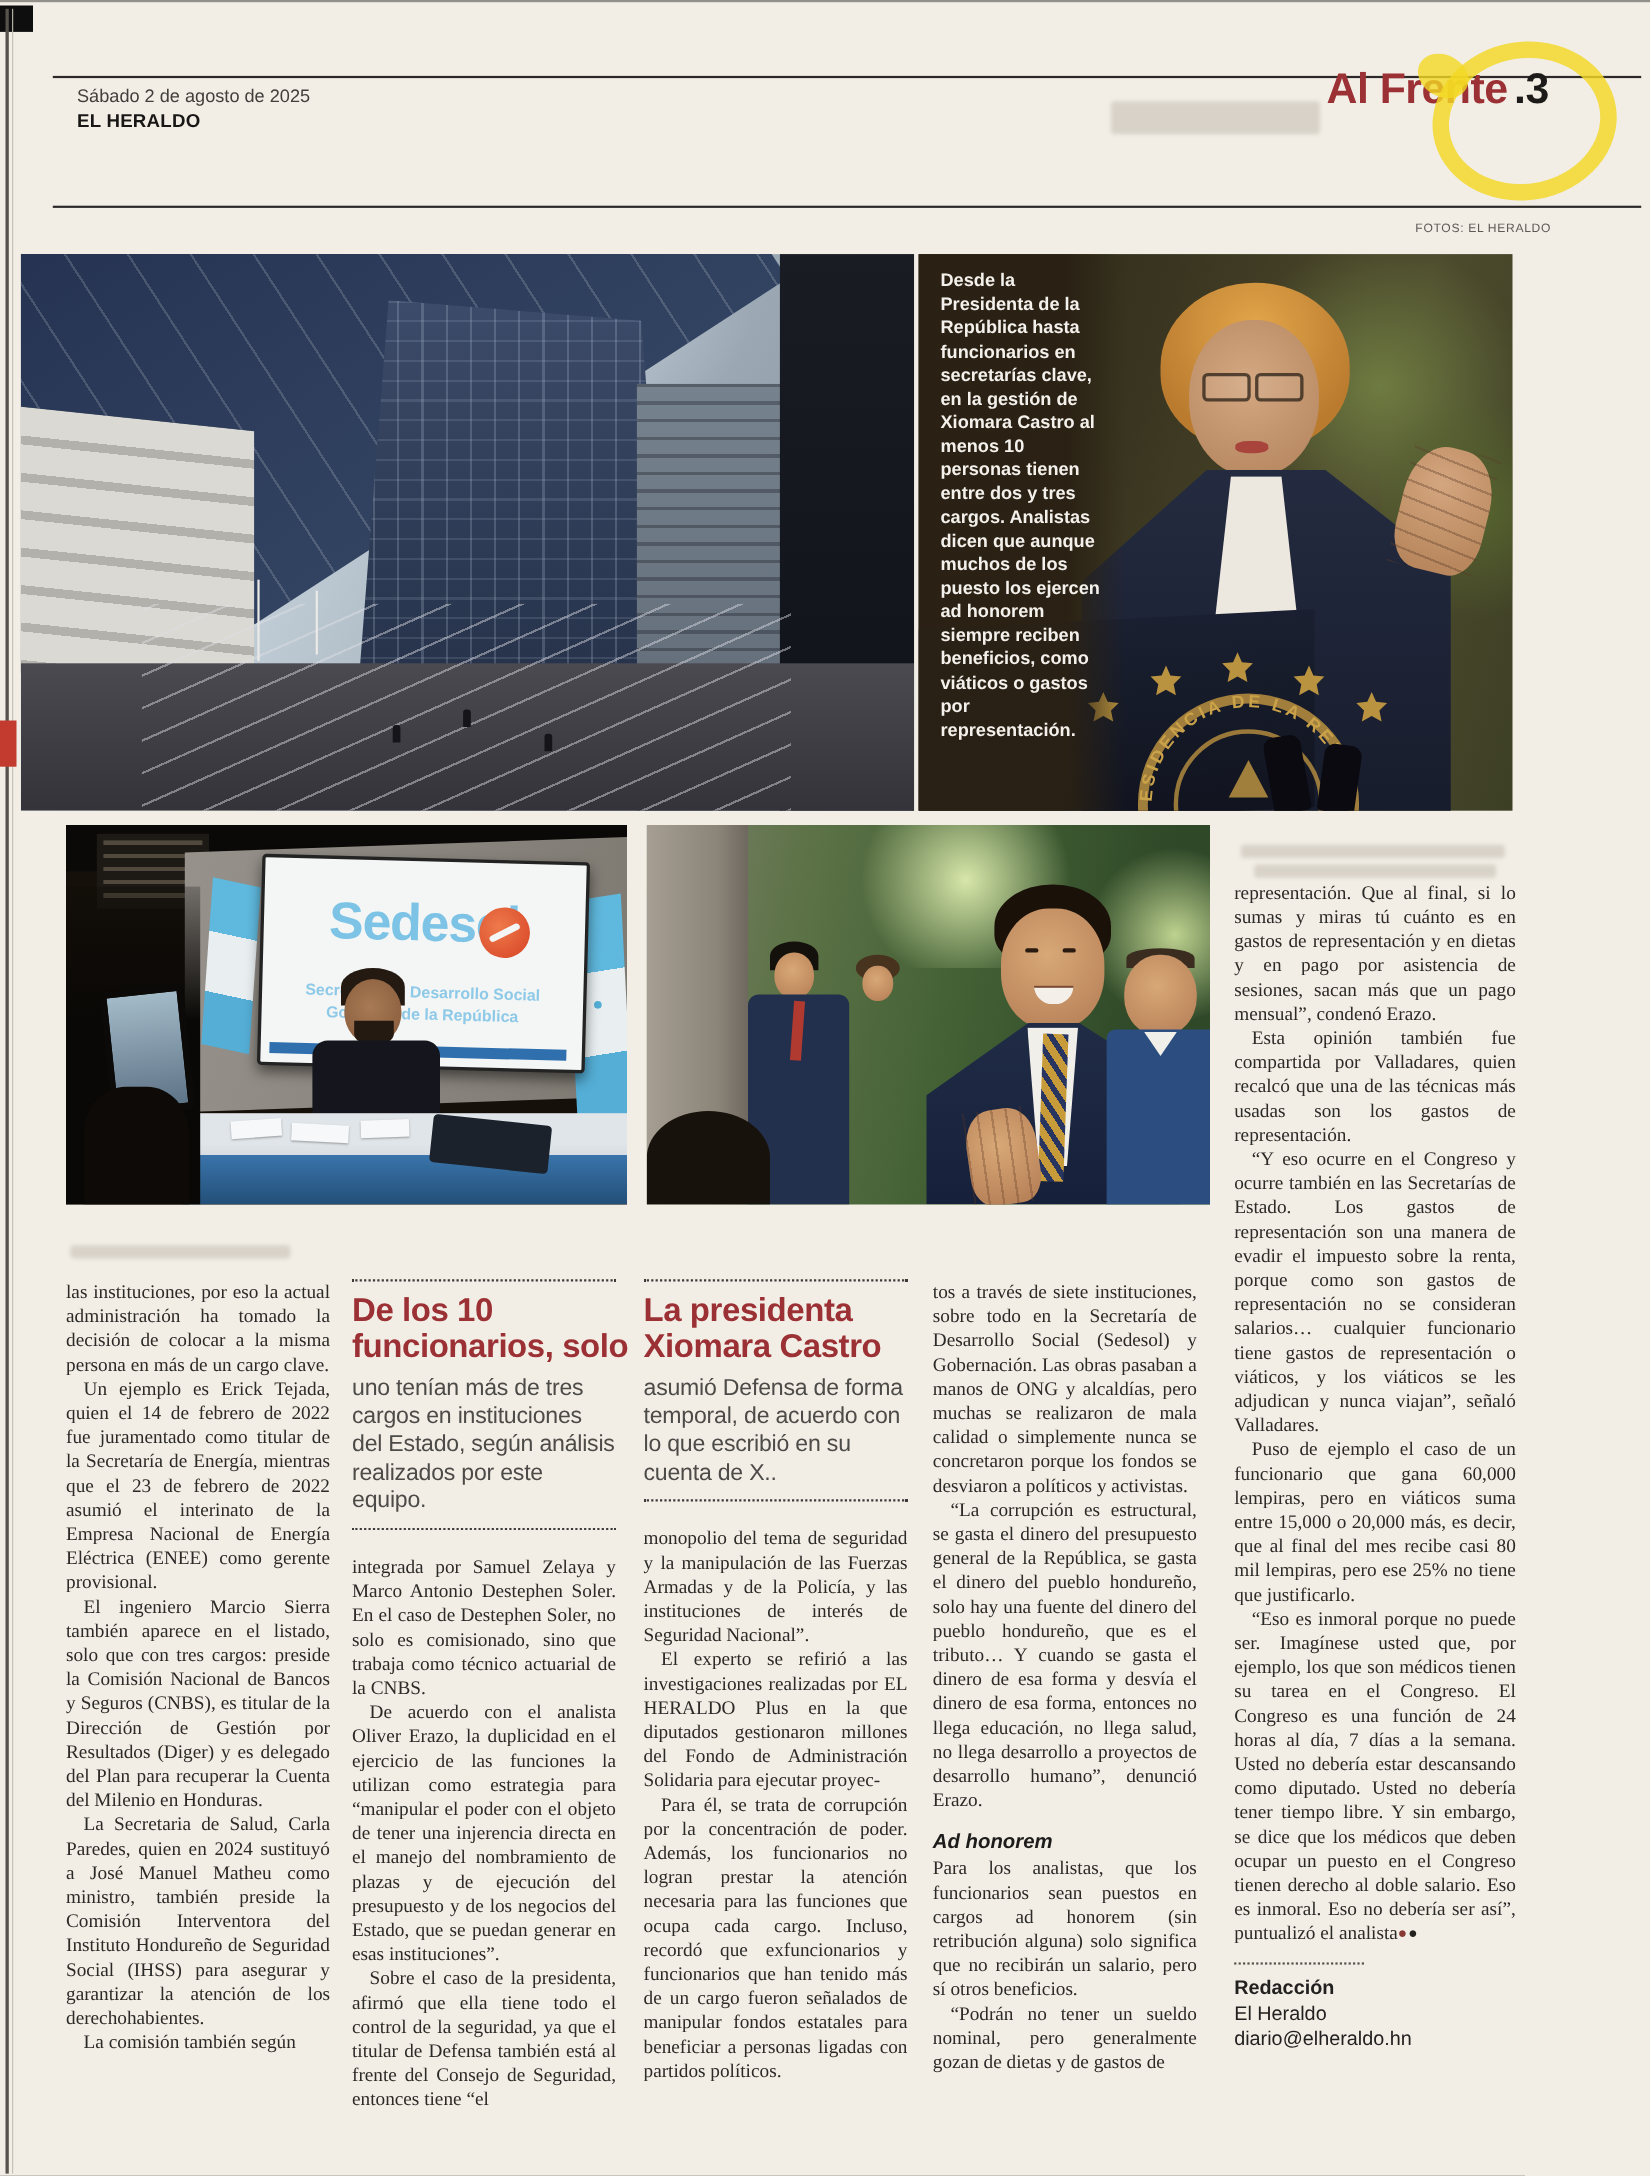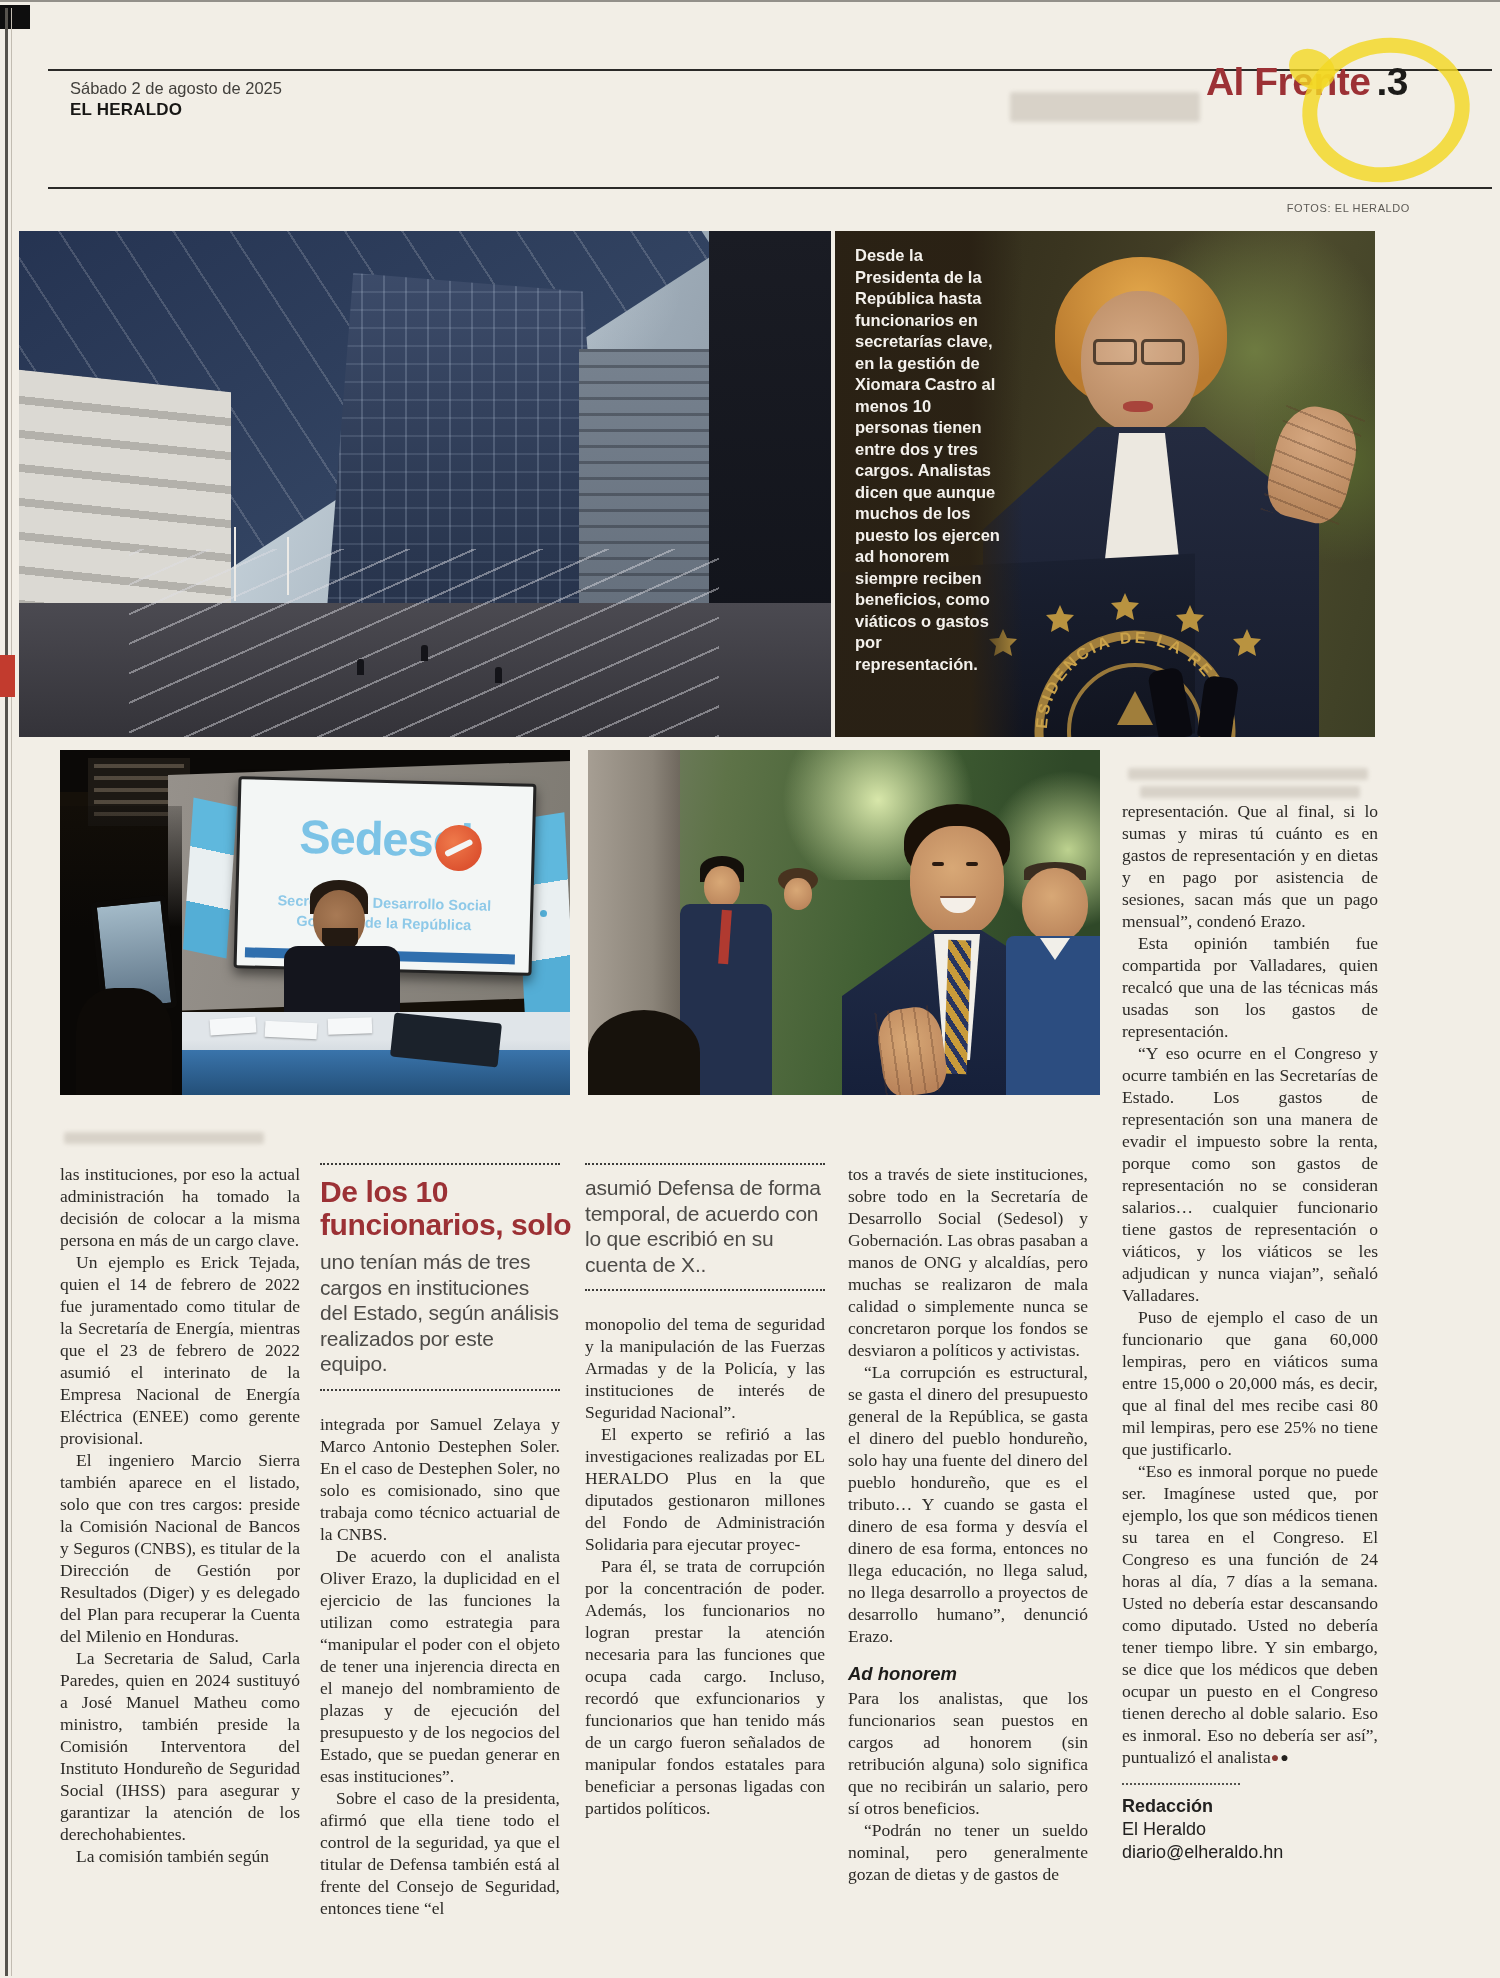--- a/index.html
+++ b/index.html
@@ -284,20 +284,21 @@
     <h2 class="head">De los 10 funcionarios, solo</h2>
     <div class="deck">uno tenían más de tres cargos en instituciones del Estado, según análisis realizados por este equipo.</div>
     <div class="dotrule2"></div>
     <p>integrada por Samuel Zelaya y Marco Antonio Destephen Soler. En el caso de Destephen Soler, no solo es comisionado, sino que trabaja como técnico actuarial de la CNBS.</p>
     <p class="ind">De acuerdo con el analista Oliver Erazo, la duplicidad en el ejercicio de las funciones la utilizan como estrategia para “manipular el poder con el objeto de tener una injerencia directa en el manejo del nombramiento de plazas y de ejecución del presupuesto y de los negocios del Estado, que se puedan generar en esas instituciones”.</p>
     <p class="ind">Sobre el caso de la presidenta, afirmó que ella tiene todo el control de la seguridad, ya que el titular de Defensa también está al frente del Consejo de Seguridad, entonces tiene “el</p>
   </div>
 
   <div class="col" id="col3">
     <div class="dotrule"></div>
+    <h2 class="head">La presidenta Xiomara Castro</h2>
     <div class="deck">asumió Defensa de forma temporal, de acuerdo con lo que escribió en su cuenta de X..</div>
     <div class="dotrule2"></div>
     <p>monopolio del tema de seguridad y la manipulación de las Fuerzas Armadas y de la Policía, y las instituciones de interés de Seguridad Nacional”.</p>
     <p class="ind">El experto se refirió a las investigaciones realizadas por EL HERALDO Plus en la que diputados gestionaron millones del Fondo de Administración Solidaria para ejecutar proyec-</p>
     <p class="ind">Para él, se trata de corrupción por la concentración de poder. Además, los funcionarios no logran prestar la atención necesaria para las funciones que ocupa cada cargo. Incluso, recordó que exfuncionarios y funcionarios que han tenido más de un cargo fueron señalados de manipular fondos estatales para beneficiar a personas ligadas con partidos políticos.</p>
   </div>
 
   <div class="col" id="col4">
     <p>tos a través de siete instituciones, sobre todo en la Secretaría de Desarrollo Social (Sedesol) y Gobernación. Las obras pasaban a manos de ONG y alcaldías, pero muchas se realizaron de mala calidad o simplemente nunca se concretaron porque los fondos se desviaron a políticos y activistas.</p>
     <p class="ind">“La corrupción es estructural, se gasta el dinero del presupuesto general de la República, se gasta el dinero del pueblo hondureño, solo hay una fuente del dinero del pueblo hondureño, que es el tributo… Y cuando se gasta el dinero de esa forma y desvía el dinero de esa forma, entonces no llega educación, no llega salud, no llega desarrollo a proyectos de desarrollo humano”, denunció Erazo.</p>

